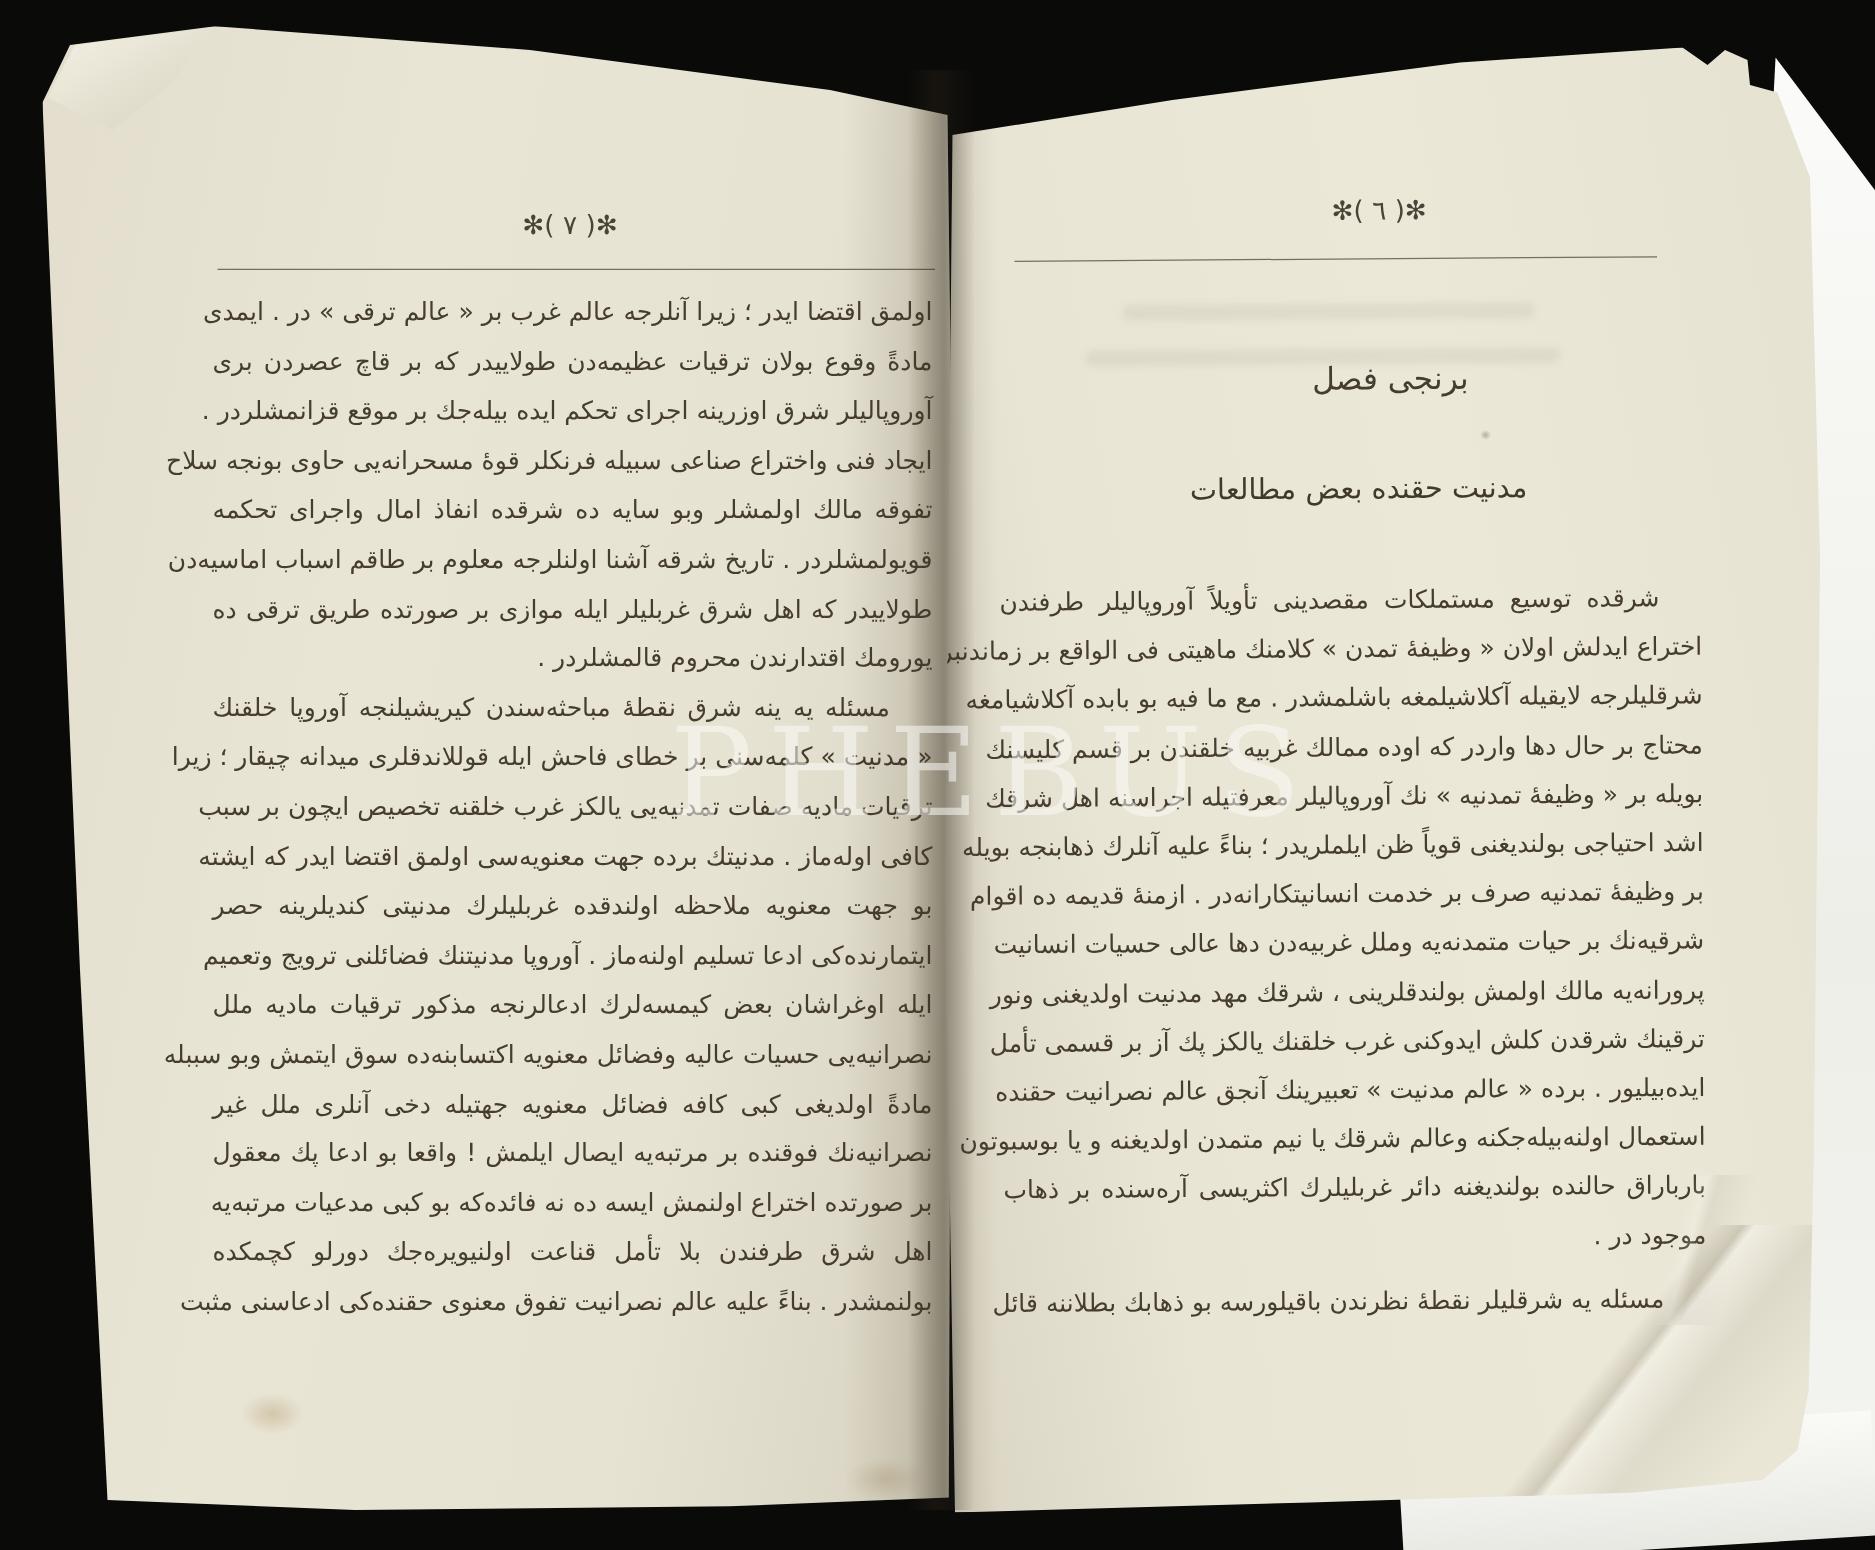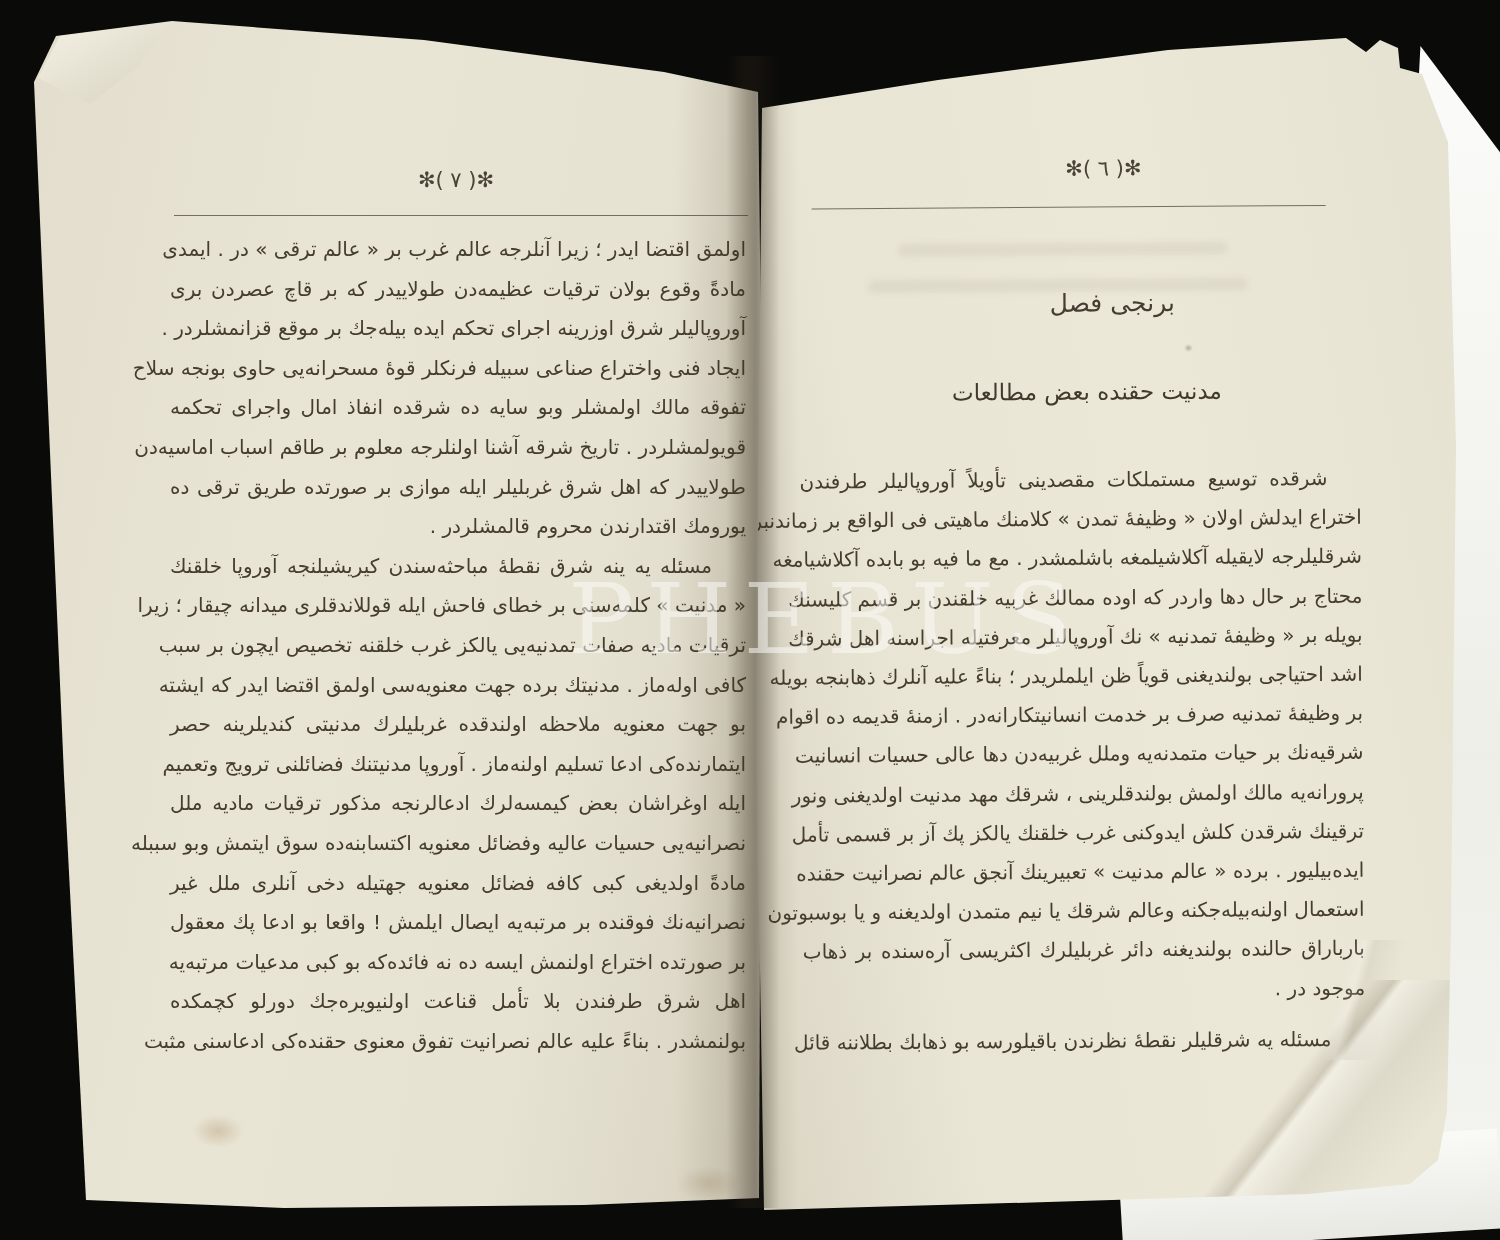--- a/index.html
+++ b/index.html
@@ -131,21 +131,21 @@
   
   .gutter-shadow{
     position:absolute;left:726px;top:56px;width:54px;height:1152px;z-index:3;
     background:linear-gradient(to right,rgba(0,0,0,0) 0%,rgba(56,46,30,.28) 38%,
       rgba(42,35,24,.36) 54%,rgba(0,0,0,0) 100%);
     pointer-events:none;
   }
 
   
   .watermark{
-    position:absolute;left:568px;top:570px;z-index:4;
+    position:absolute;left:536px;top:570px;z-index:4;
     font-family:"DejaVu Serif", serif;
     font-size:98px;letter-spacing:12px;line-height:98px;
     color:rgba(250,250,245,.55);
     pointer-events:none;white-space:nowrap;
   }
 </style>
 </head>
 <body>
 
 <div class="scene">

